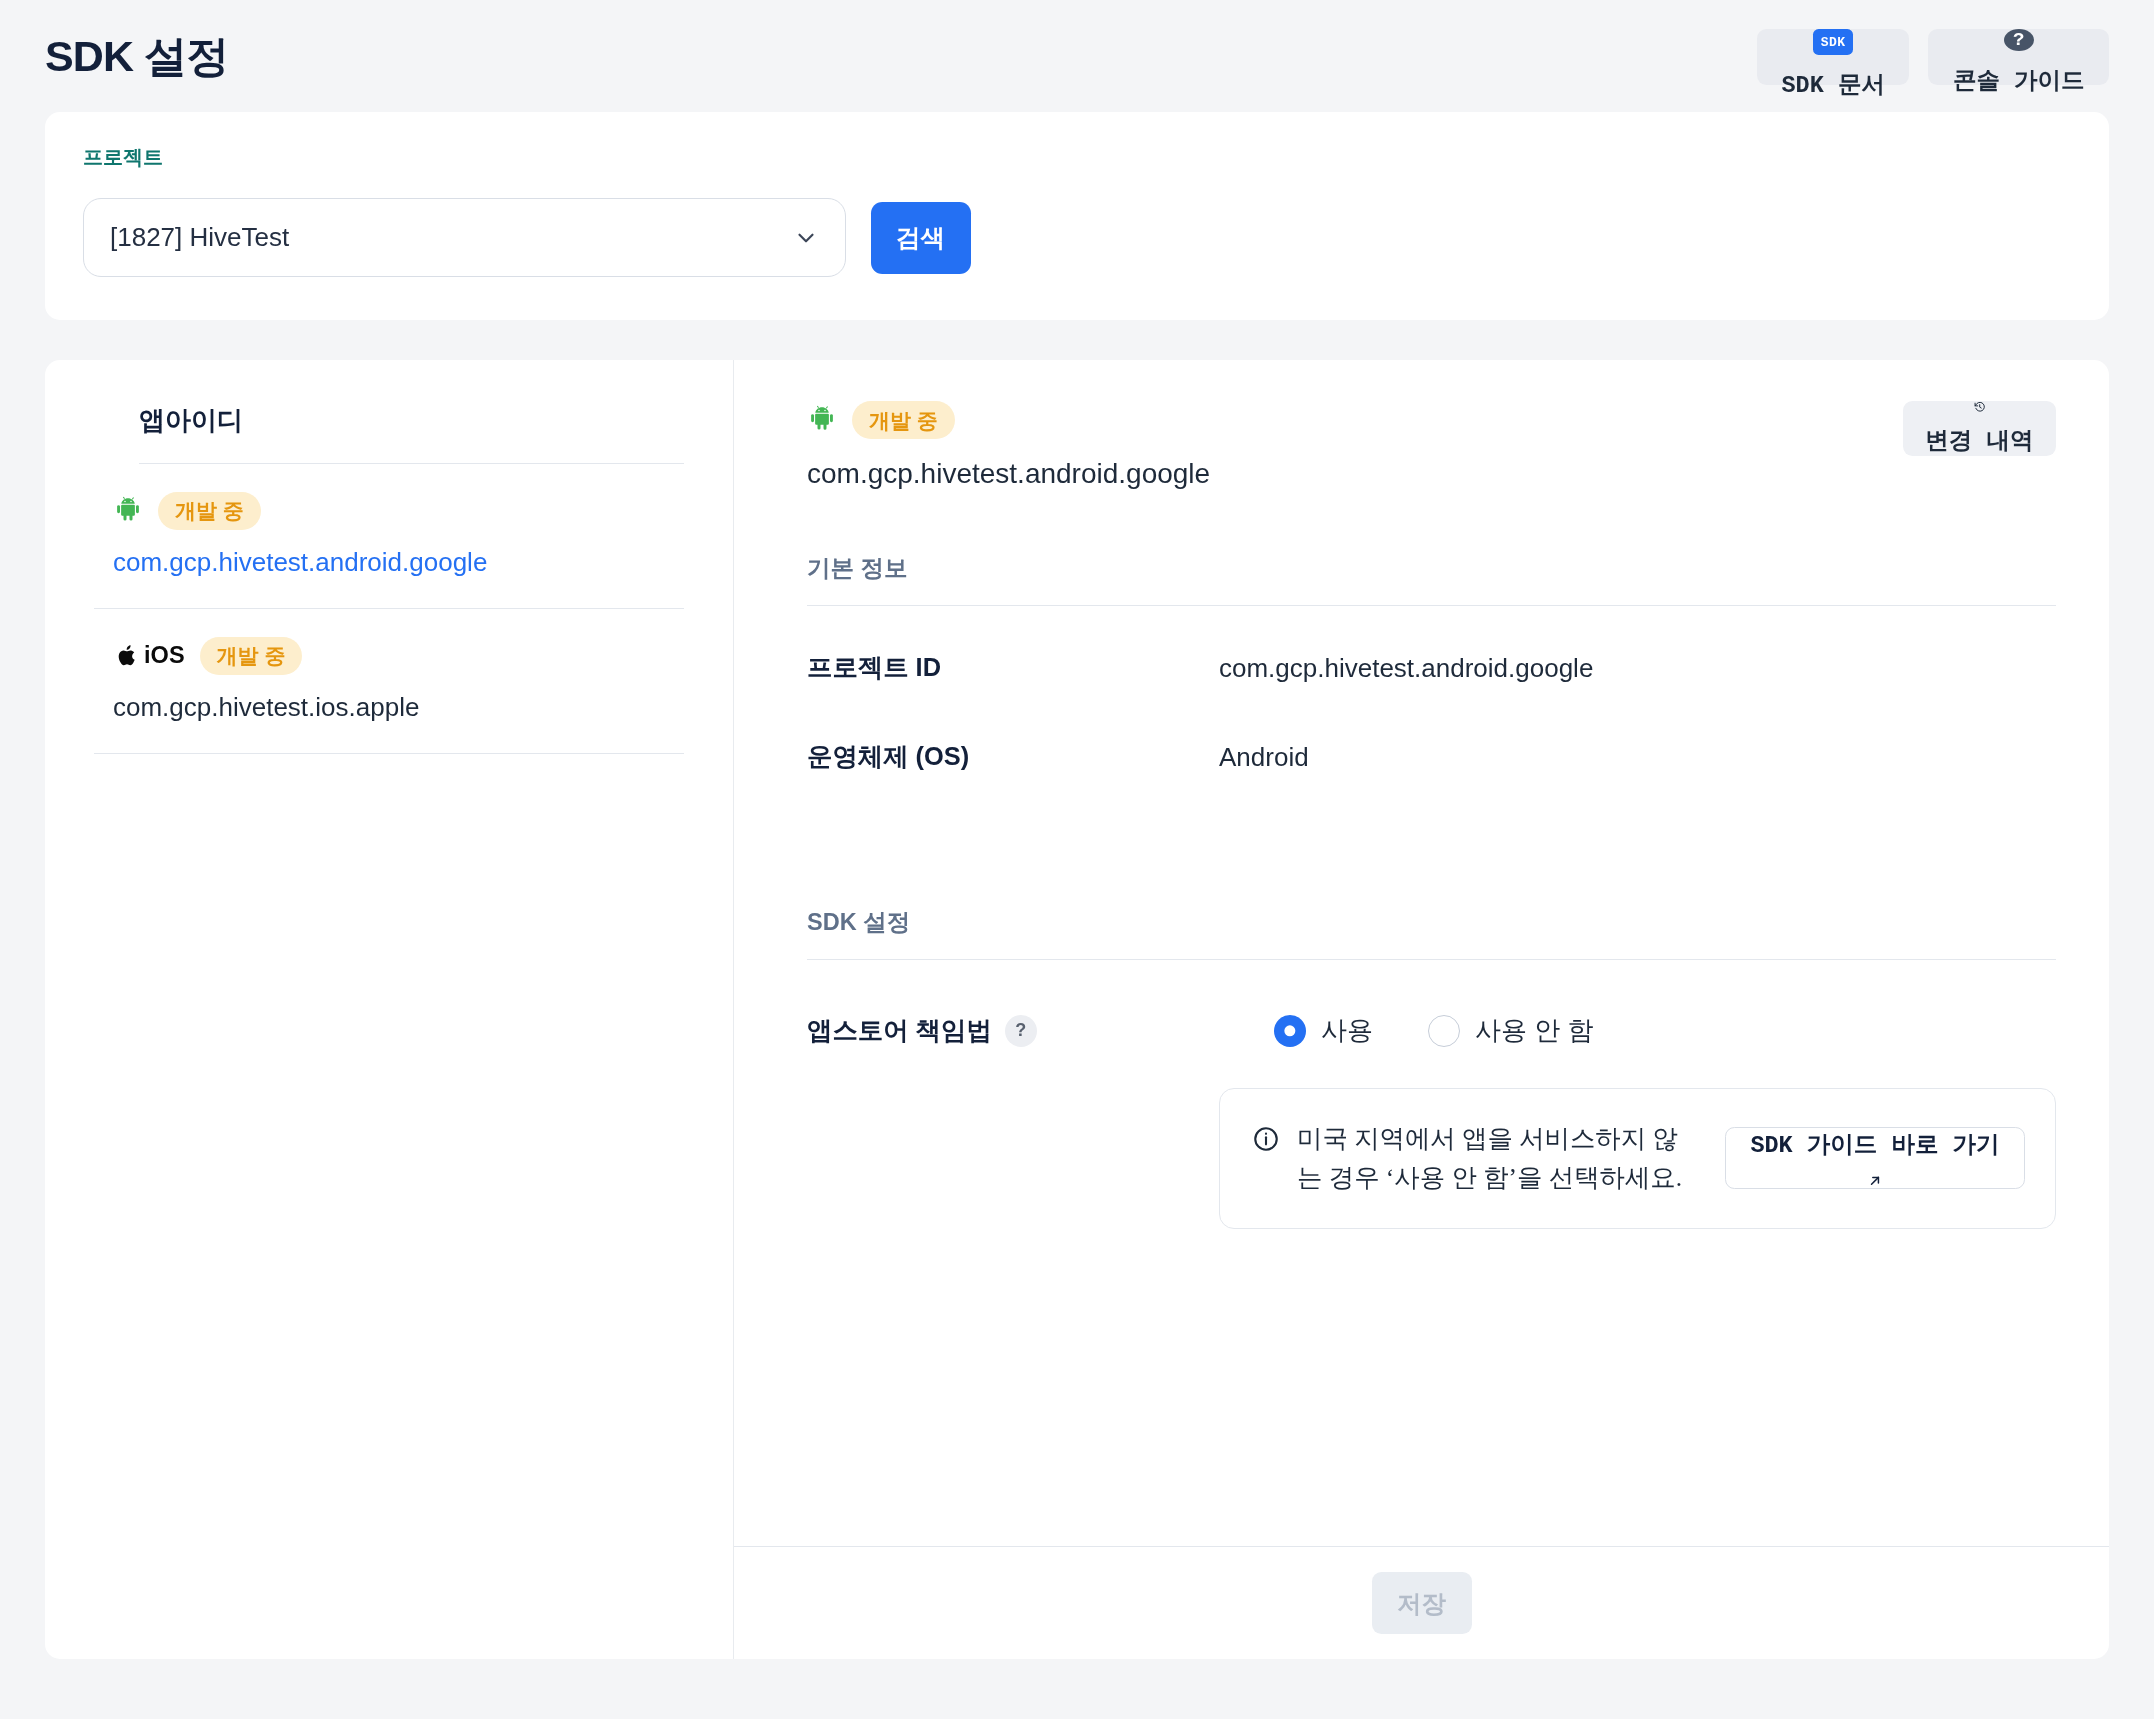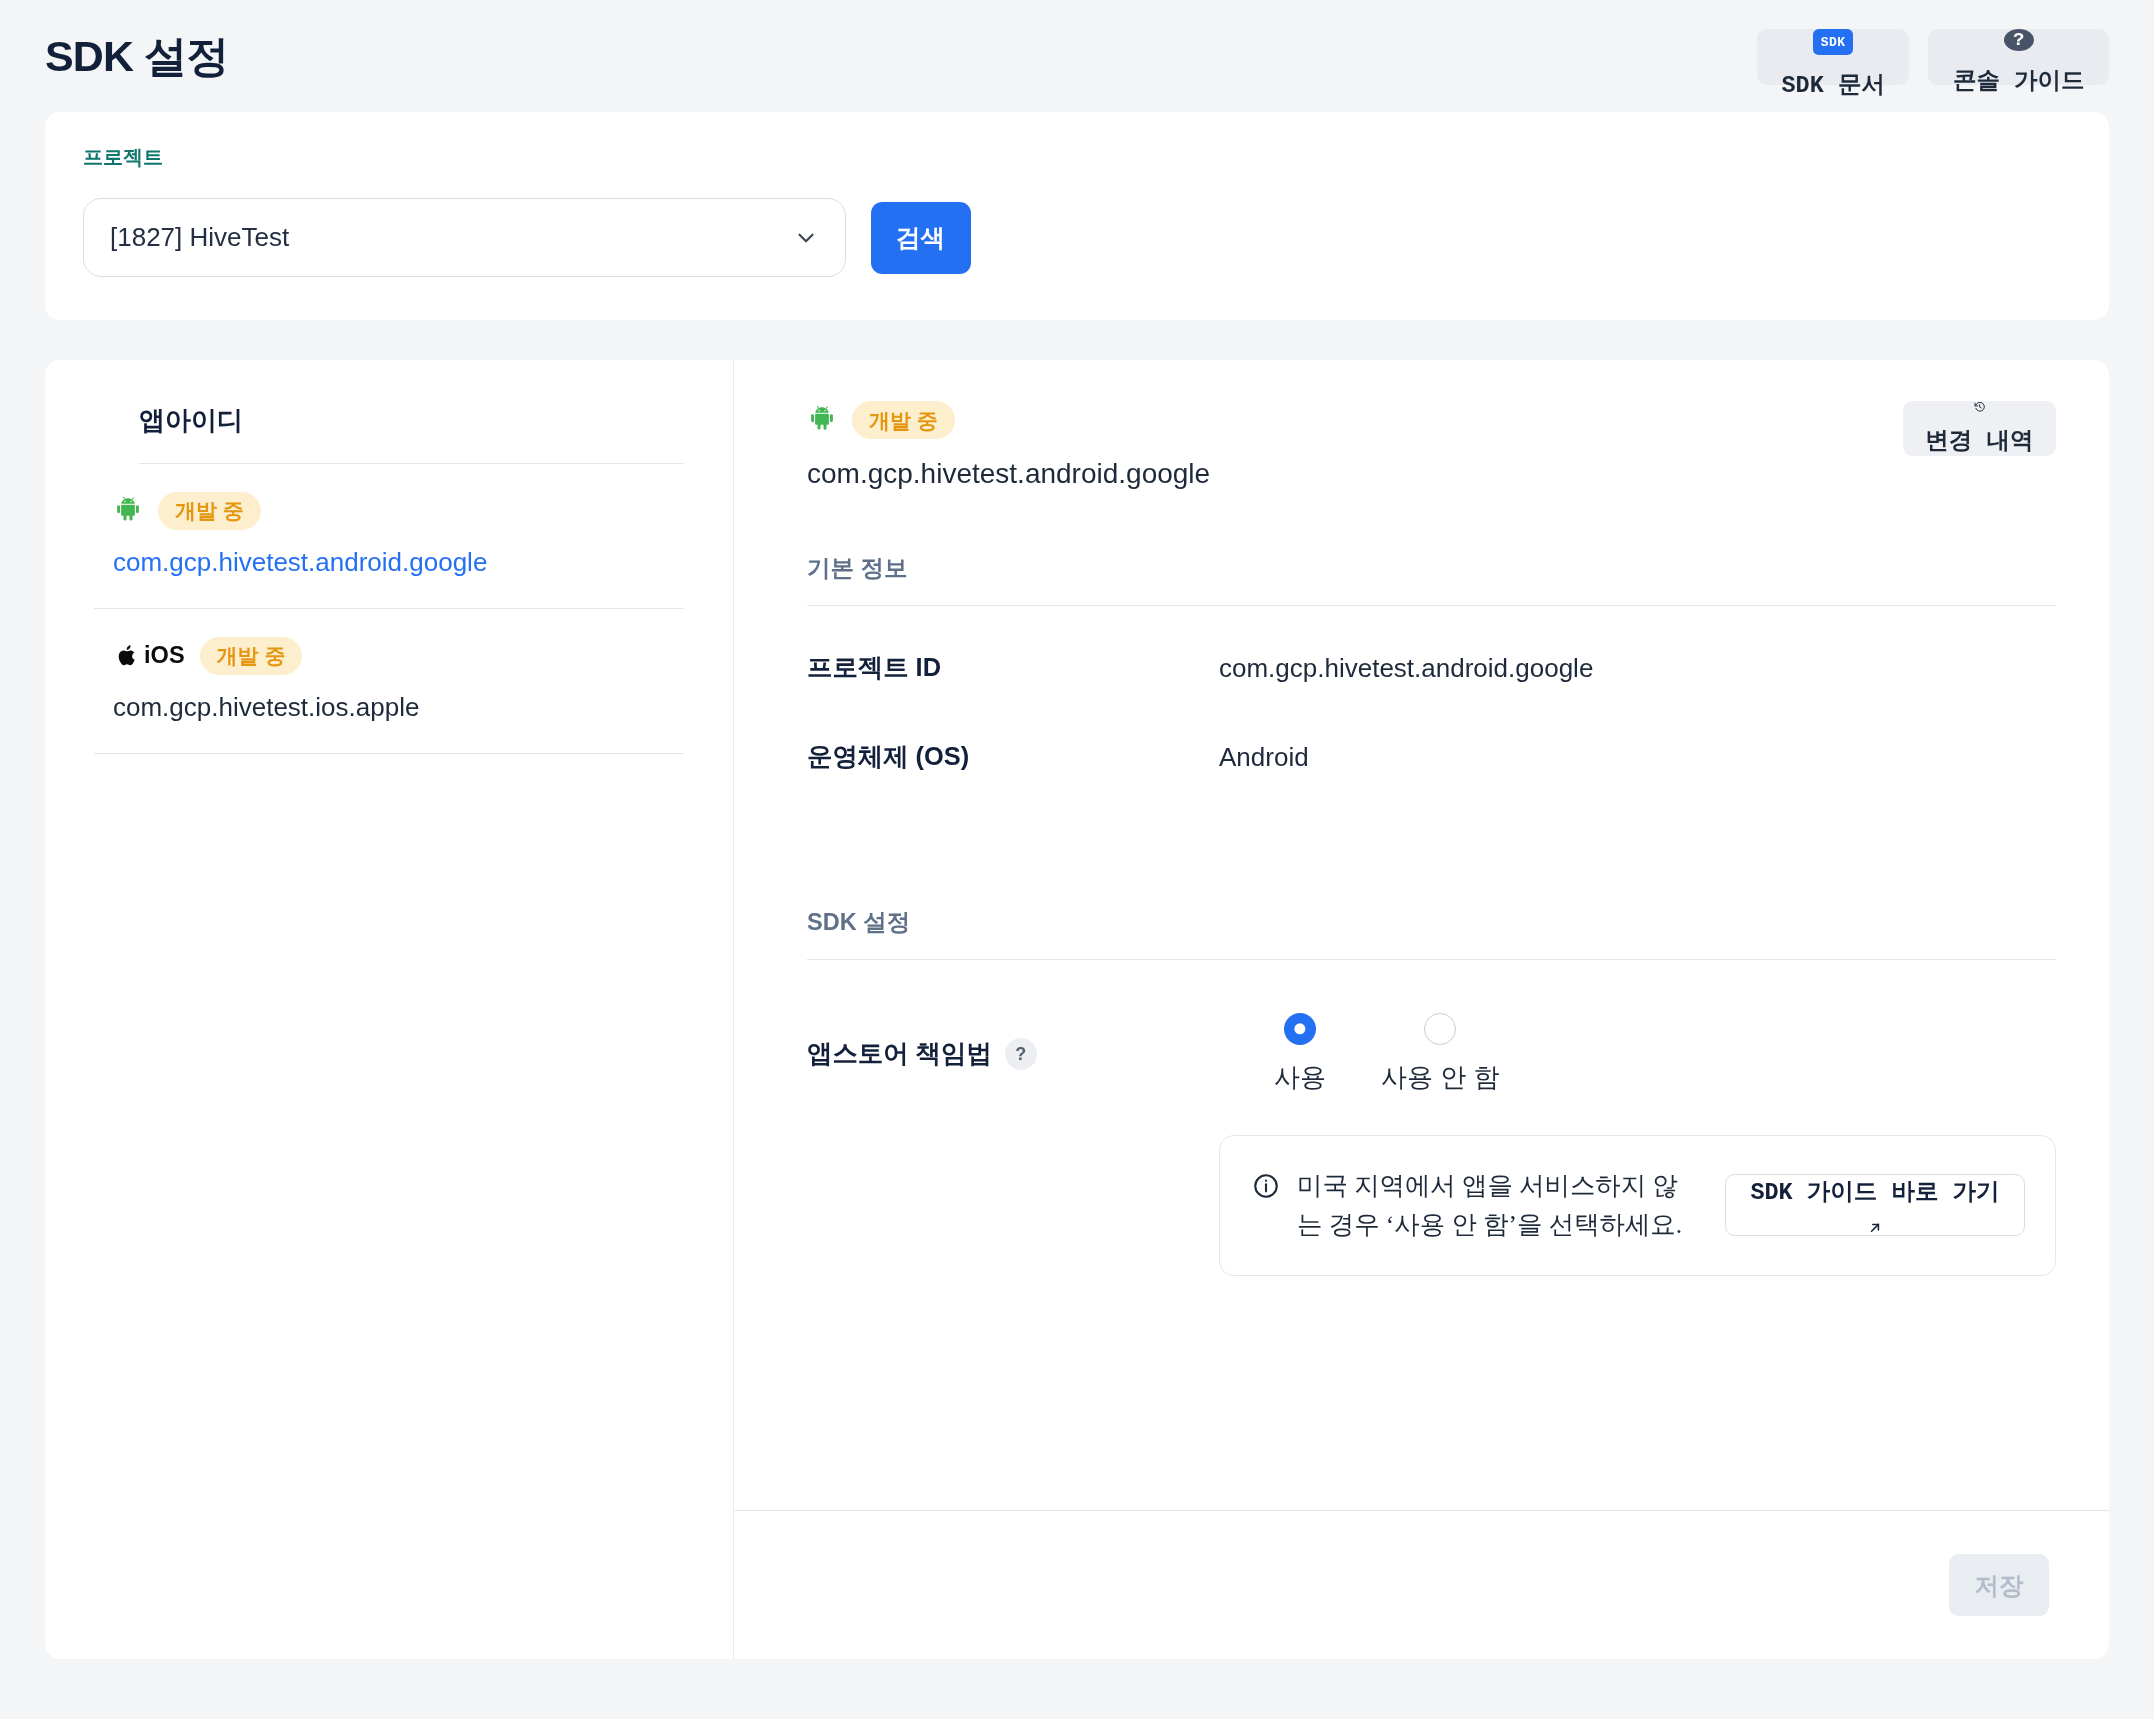--- a/index.html
+++ b/index.html
@@ -85,21 +85,21 @@
   .kv-row.first { margin-top:45px; }
   .kv-row.second { margin-top:55px; }
   .kv-label { flex:0 0 412px; width:412px; font-size:25.4px; font-weight:700; color:#13203a; display:flex; align-items:center; gap:13px; }
   .kv-value { font-size:26px; color:#1e2a3a; }
   .help-badge {
     width:32px; height:32px; border-radius:50%; background:#eceef2; color:#57606e;
     font-size:18px; font-weight:700; display:flex; align-items:center; justify-content:center; cursor:pointer;
   }
 
   .radio-row { display:flex; align-items:center; gap:55px; margin-top:53px; }
-  .radio-opt { display:flex; align-items:center; gap:15px; font-size:26px; cursor:pointer; color:#1e2a3a;flex-direction:column; }
+  .radio-opt { display:flex; align-items:center; gap:15px; font-size:26px; cursor:pointer; color:#1e2a3a; }
   .radio { width:32px; height:32px; border-radius:50%; border:1.9px solid #c6cdd8; background:#fff; position:relative; }
   .radio.checked { border:none; background:#2470f3; }
   .radio.checked::after {
     content:""; position:absolute; left:50%; top:50%; transform:translate(-50%,-50%);
     width:11.3px; height:11.3px; border-radius:50%; background:#fff;
   }
 
   .notice {
     margin-left:412px; margin-top:40px;
     border:0.9px solid #e3e7ed; border-radius:15px;
@@ -109,22 +109,22 @@
   .notice-left { display:flex; gap:17px; flex:1;font-family:Liberation Serif, serif; }
   .notice-text { font-size:25.4px; line-height:1.55; max-width:527px; color:#1e2a3a; }
   .info-ico { margin-top:5.6px; flex:0 0 auto; }
   .guide-btn {
     background:#fff; border:0.9px solid #d9dee6; border-radius:9.4px; height:62px; padding:0 24.5px;
     display:flex; align-items:center; gap:13px;
     font-size:23.5px; font-weight:700; color:#13203a; white-space:nowrap; cursor:pointer;
   }
 
   .right-footer {
-    border-top:0.9px solid #e3e7ed; padding:43px 60px; 
-    display:flex; justify-content:flex-end; align-items:flex-start;
+    border-top:0.9px solid #e3e7ed; padding:25px 60px; 
+    display:flex; justify-content:center; align-items:flex-start;
   }
   .save-btn {
     width:100px; height:62px; background:#e9edf2; color:#b3bcc9;
     border:none; border-radius:9.4px; font-size:24.5px; font-weight:700; cursor:default;
   }
 </style>
 </head>
 <body>
 
 <header class="topbar">

